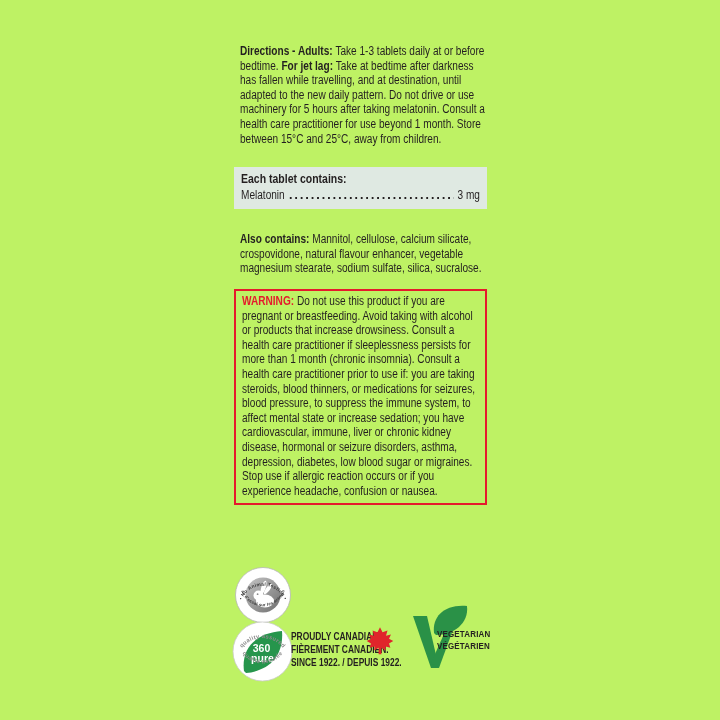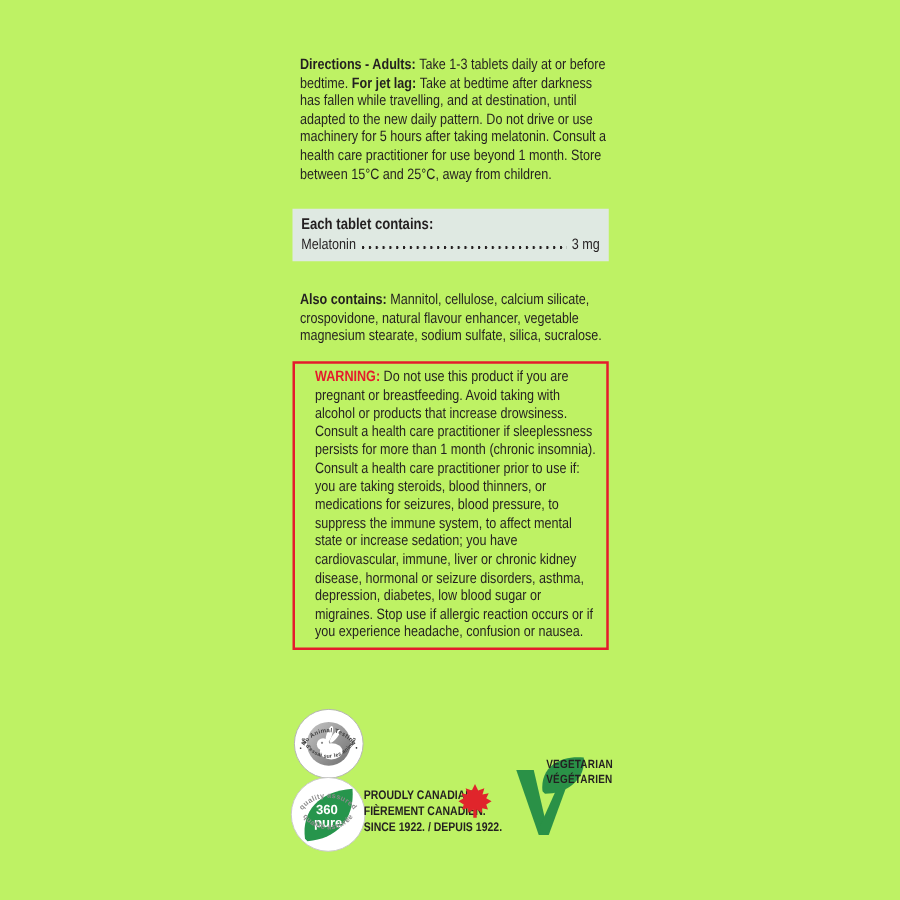--- a/index.html
+++ b/index.html
@@ -9,21 +9,21 @@
   
   .cx{transform:scaleX(0.84);transform-origin:0 0;width:119%;}
   .body{font-size:12px;line-height:14.6px;}
   .b{font-weight:bold;}
   .band{background:#dfe9e2;box-sizing:border-box;padding:5px 7px 6px 7px;}
   .band-h{font-size:12.5px;line-height:15px;font-weight:bold;}
   .dotrow{display:flex;align-items:flex-end;font-size:12px;line-height:16px;}
   .dots{flex:1;margin:0 5px 3px 5px;height:8px;
         background-image:radial-gradient(circle at 2px 6px,#231f20 1.05px,transparent 1.35px);
         background-size:6.5px 8px;background-repeat:repeat-x;}
-  .warn{border:2px solid #e51b2c;box-sizing:border-box;padding:3px 7px 5px 16px;}
+  .warn{border:2px solid #e51b2c;box-sizing:border-box;padding:3px 7px 5px 6px;}
   .warnlabel{color:#e51b2c;font-weight:bold;}
   .foot-line{font-size:10px;line-height:12.4px;font-weight:bold;white-space:pre;}
   .veg-line{font-size:9.5px;line-height:11.5px;font-weight:bold;letter-spacing:0.2px;}
   svg{display:block;}
 </style>
 </head>
 <body>
 
 <div class="canvas">
 
@@ -111,20 +111,20 @@
     </svg>
   </div>
 
   <div class="blk" style="left:406px;top:600px;">
     <svg width="70" height="70" viewBox="0 0 70 70">
       <polygon points="7,16 21,16 33,68 25,68" fill="#2a9147"></polygon>
       <polygon points="25,63 42,25 48,27 33,68" fill="#2a9147"></polygon>
       <path d="M28,33 C26,16 39,4 61,6 C63,23 48,35 30,35 Z" fill="#2a9147"></path>
     </svg>
   </div>
-  <div class="blk" style="left:437px;top:606px;">
+  <div class="blk" style="left:437px;top:628px;">
     <div class="cx">
       <div class="veg-line">VEGETARIAN</div>
       <div class="veg-line">VÉGÉTARIEN</div>
     </div>
   </div>
 
 </div>
 
 </body></html>

